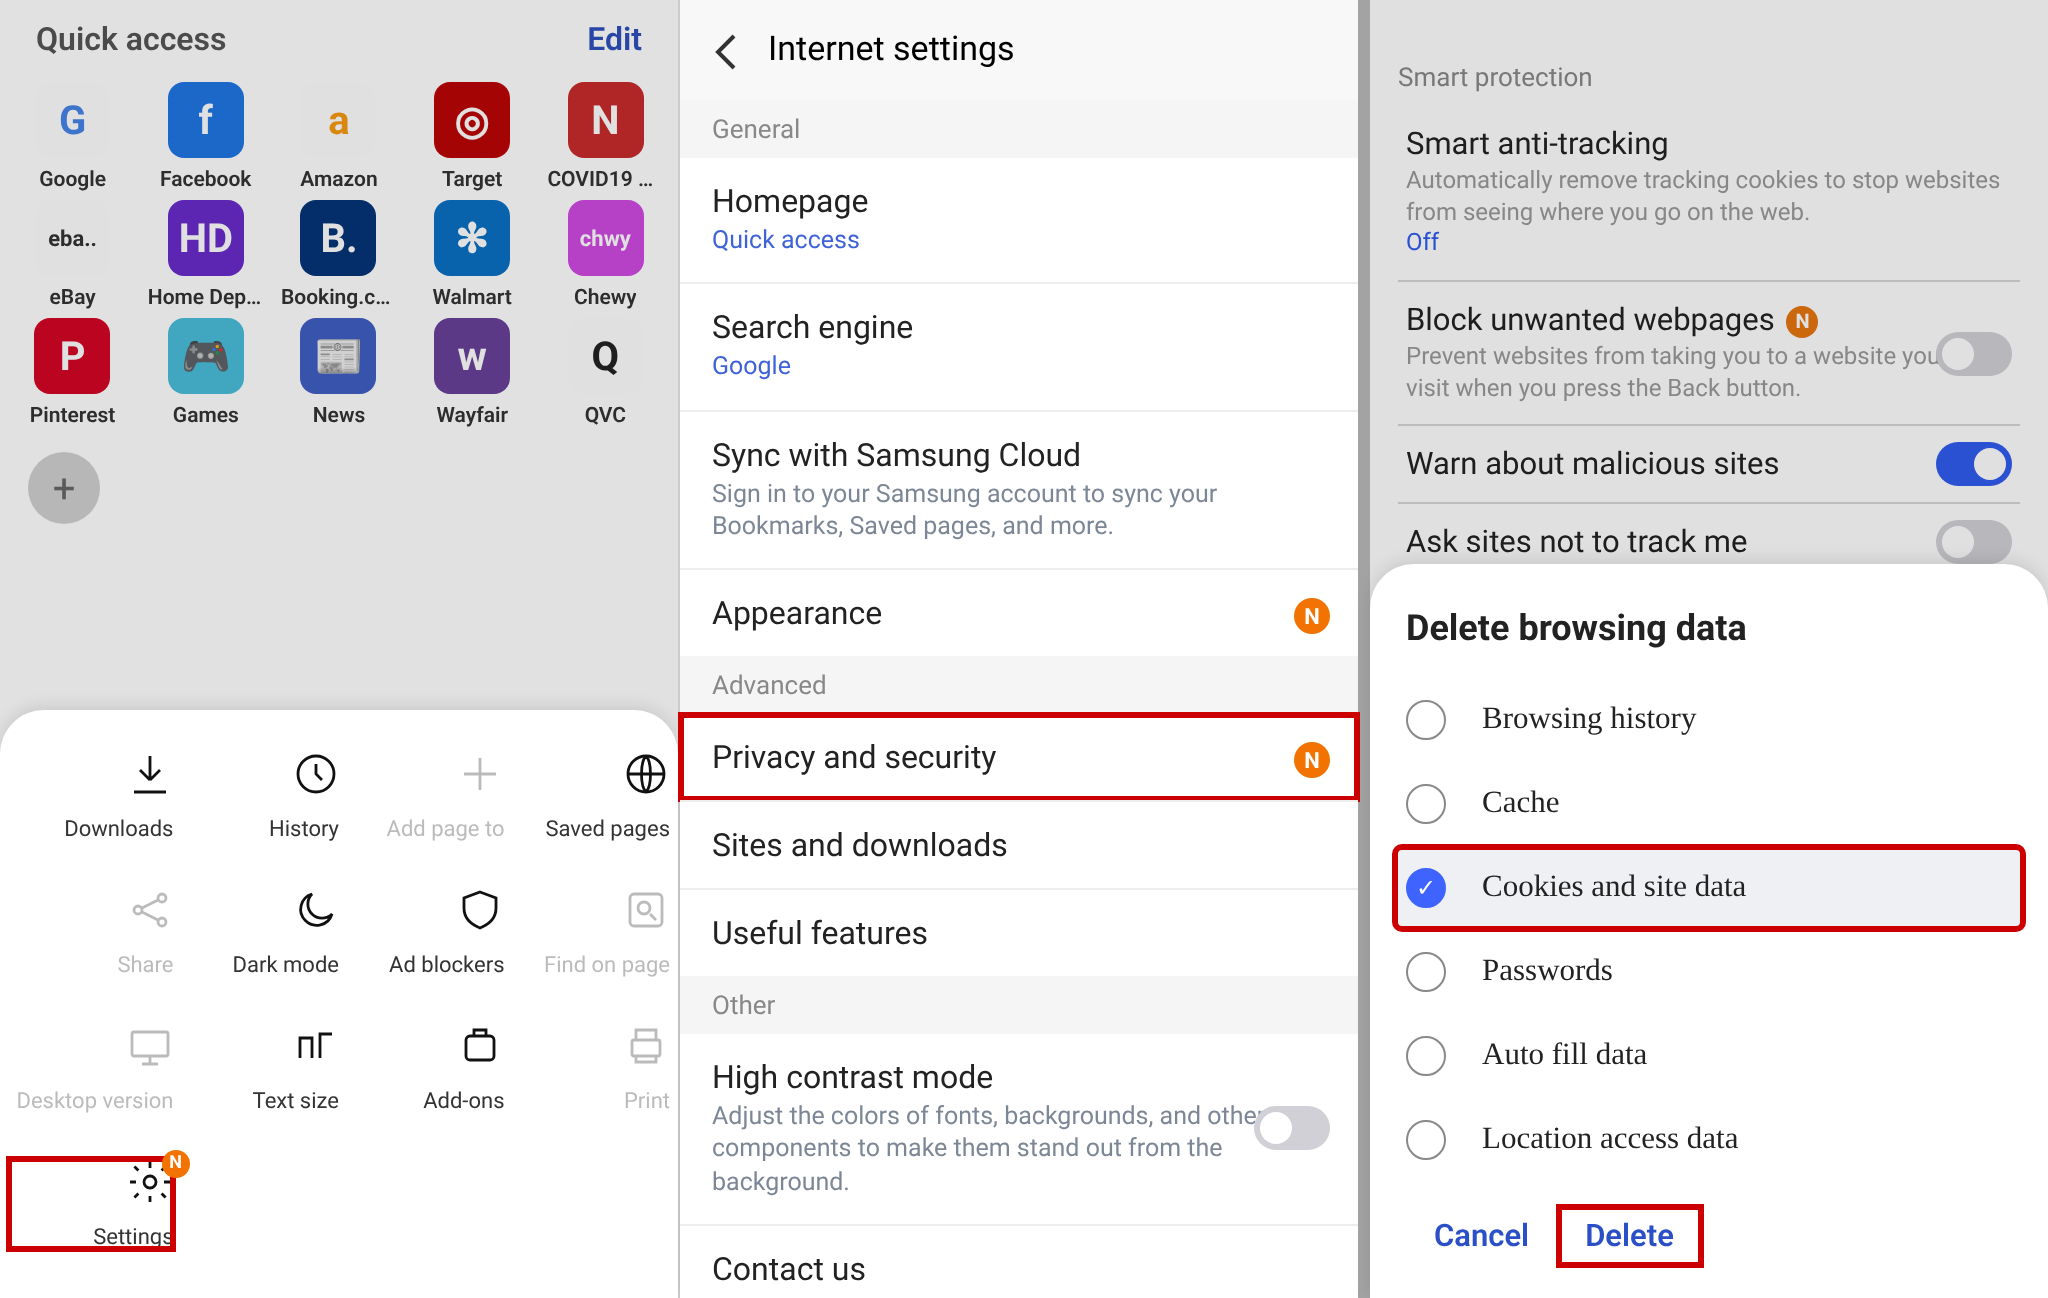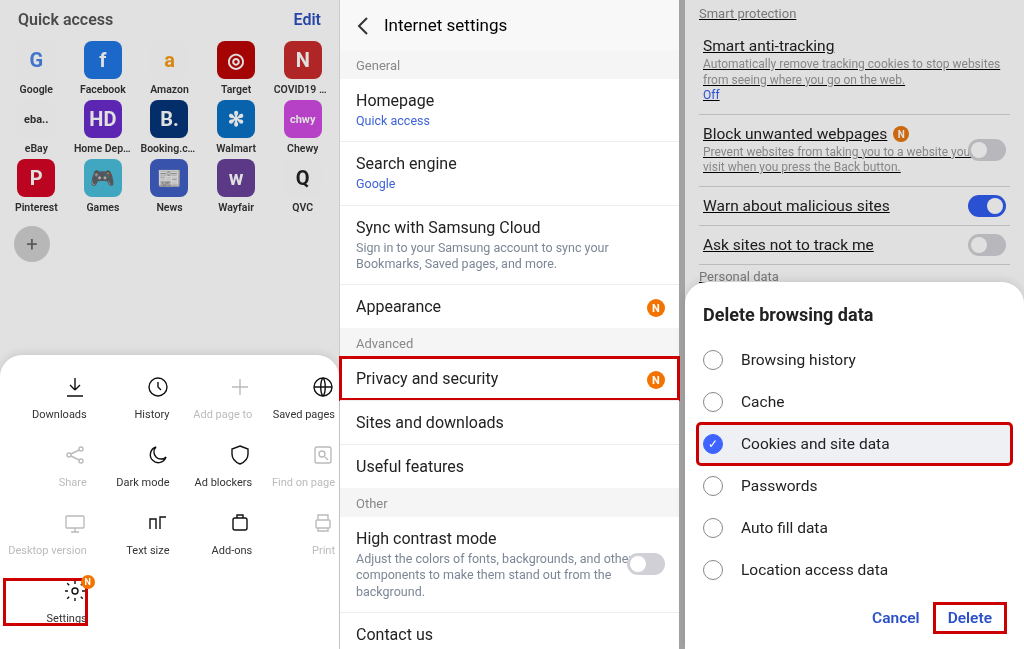--- a/index.html
+++ b/index.html
@@ -39,36 +39,36 @@
   .row:first-child{border-top:none;}
   .row .t { font-size:16px; color:#222;}
   .row .s { font-size:12.5px; color:#7c8796; margin-top:3px; line-height:1.3;}
   .row .s.link { color:#3e63d8; }
   .nbadge { position:absolute; right:14px; top:14px; width:18px;height:18px;border-radius:50%;background:#f27300;color:#fff;font-size:11px;display:flex;align-items:center;justify-content:center;font-weight:700;}
   .toggle { position:absolute; right:14px; top:50%; transform:translateY(-50%); width:38px;height:22px;border-radius:11px;background:#d0d0d6;}
   .toggle::after{content:"";position:absolute;left:3px;top:3px;width:16px;height:16px;border-radius:50%;background:#fff;}
   .toggle.on{background:#2a5cff;} .toggle.on::after{left:auto;right:3px;}
 
   
-  .p3top { padding:2px 14px 4px;text-decoration:underline; }
+  .p3top { padding:28px 14px 4px; }
   .p3top .sect { padding:4px 0 6px; }
   .p3row { padding:10px 4px; position:relative; border-bottom:1px solid #d6d6d6;}
   .p3t { font-size:15.5px; color:#222;}
   .p3s { font-size:12px; color:#999; line-height:1.3; margin-top:2px;}
   .p3s .off{ color:#2a5cff; }
   .nbadge2{display:inline-flex;width:16px;height:16px;border-radius:50%;background:#f27300;color:#fff;font-size:10px;align-items:center;justify-content:center;font-weight:700;margin-left:6px;vertical-align:1px;}
   .sheet3 { position:absolute; bottom:0; left:0; right:0; background:#fff; border-top-left-radius:22px; border-top-right-radius:22px; padding:22px 18px 16px; box-shadow:0 -2px 8px rgba(0,0,0,0.1);}
   .sheet3 h3{font-size:18px; font-weight:700; color:#222; margin-bottom:14px;}
   .opt { display:flex; align-items:center; gap:18px; padding:11px 0; }
   .radio{width:20px;height:20px;border-radius:50%;border:1.5px solid #888;display:flex;align-items:center;justify-content:center;}
   .radio.sel{background:#3e63ff;border-color:#3e63ff;}
   .radio.sel::after{content:"✓";color:#fff;font-size:12px;}
-  .opt .olbl{font-size:15.5px;color:#222;}
+  .opt .olbl{font-size:15.5px;color:#222;font-family:Liberation Serif, serif;}
   .opt.selrow{background:#eef0f4;border-radius:4px;padding:11px 6px;margin:0 -6px;}
-  .btns{display:flex;justify-content:flex-end;margin-top:12px;}
+  .btns{display:flex;justify-content:flex-start;margin-top:12px;}
   .btns span{font-size:15.5px;color:#2a4fc7;font-weight:600;padding:6px 14px;}
   .hl3{outline:3px solid #c00;outline-offset:-2px;}
 </style>
 </head>
 <body>
 
 <div class="pane pane1">
   <div class="dim">
     <div class="qa-head">
       <span>Quick access</span>

